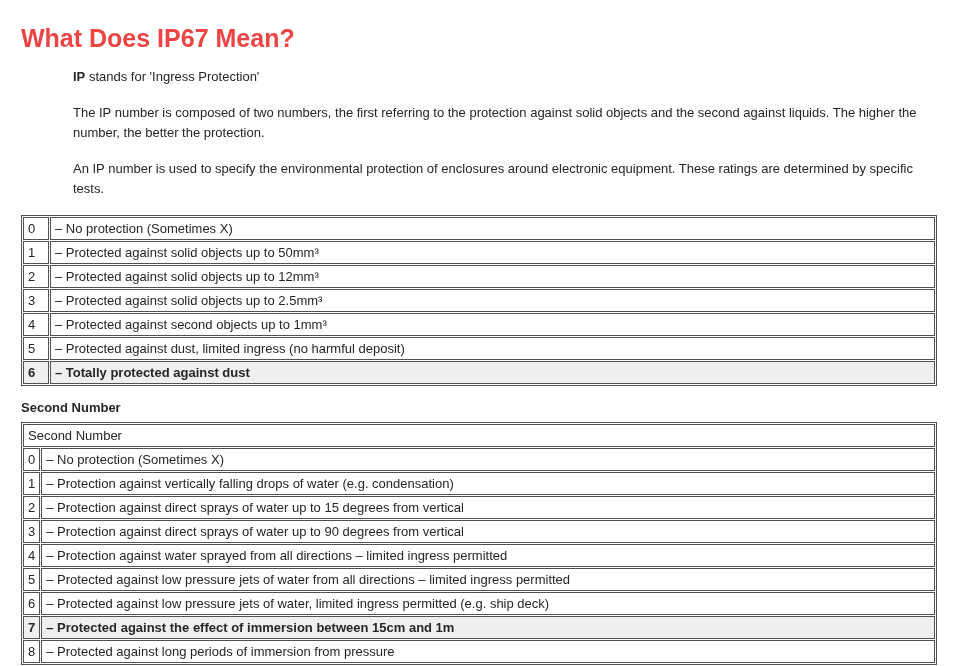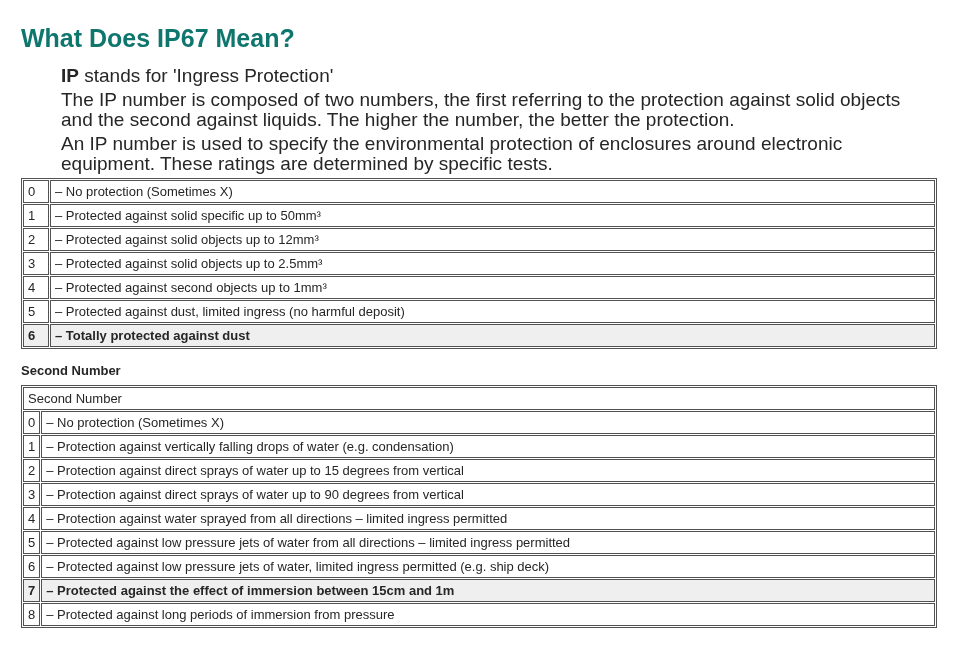--- a/index.html
+++ b/index.html
@@ -13,26 +13,26 @@
     width: 958px;
     height: 666px;
     padding: 25px 21px 0 21px;
     overflow: hidden;
   }
   h1.page-title {
     margin: 0 0 15px 0;
     font-size: 25px;
     line-height: 26px;
     font-weight: bold;
-    color: #0f766e;
+    color: #ef4444;
     letter-spacing: 0;
   }
   .intro p {
-    margin: 4px;
-    font-size: 19px;
+    margin: 16px;
+    font-size: 13px;
     line-height: 20px;
     padding-left: 36px;
   }
   .intro .bold, .section-label, .note { font-weight: bold; }
   .section-label {
     font-size: 13px;
     line-height: 20px;
     margin: 0;
   }
   .section-label.second { margin-top: 12px; }
@@ -75,21 +75,21 @@
 
 
   <table class="ip-table t1">
     <tbody>
       <tr>
         <td class="num">0</td>
         <td class="desc">– No protection (Sometimes X)</td>
       </tr>
       <tr>
         <td class="num">1</td>
-        <td class="desc">– Protected against solid specific up to 50mm³</td>
+        <td class="desc">– Protected against solid objects up to 50mm³</td>
       </tr>
       <tr>
         <td class="num">2</td>
         <td class="desc">– Protected against solid objects up to 12mm³</td>
       </tr>
       <tr>
         <td class="num">3</td>
         <td class="desc">– Protected against solid objects up to 2.5mm³</td>
       </tr>
       <tr>

